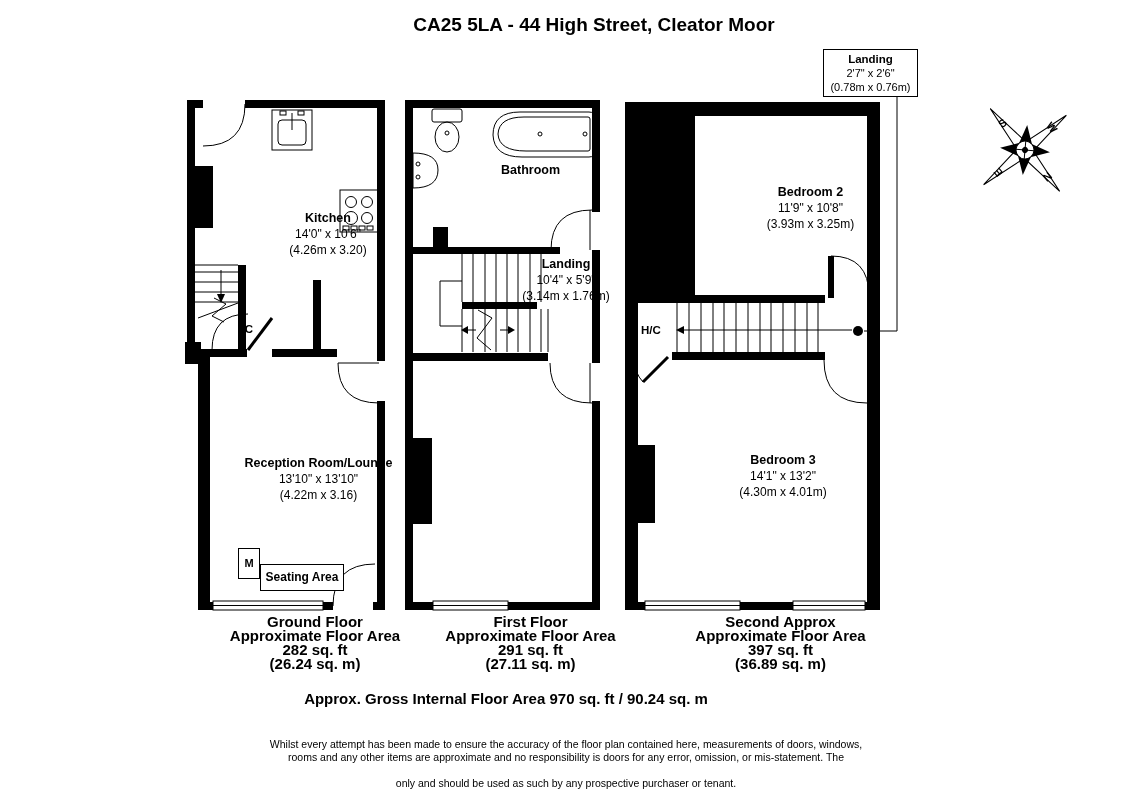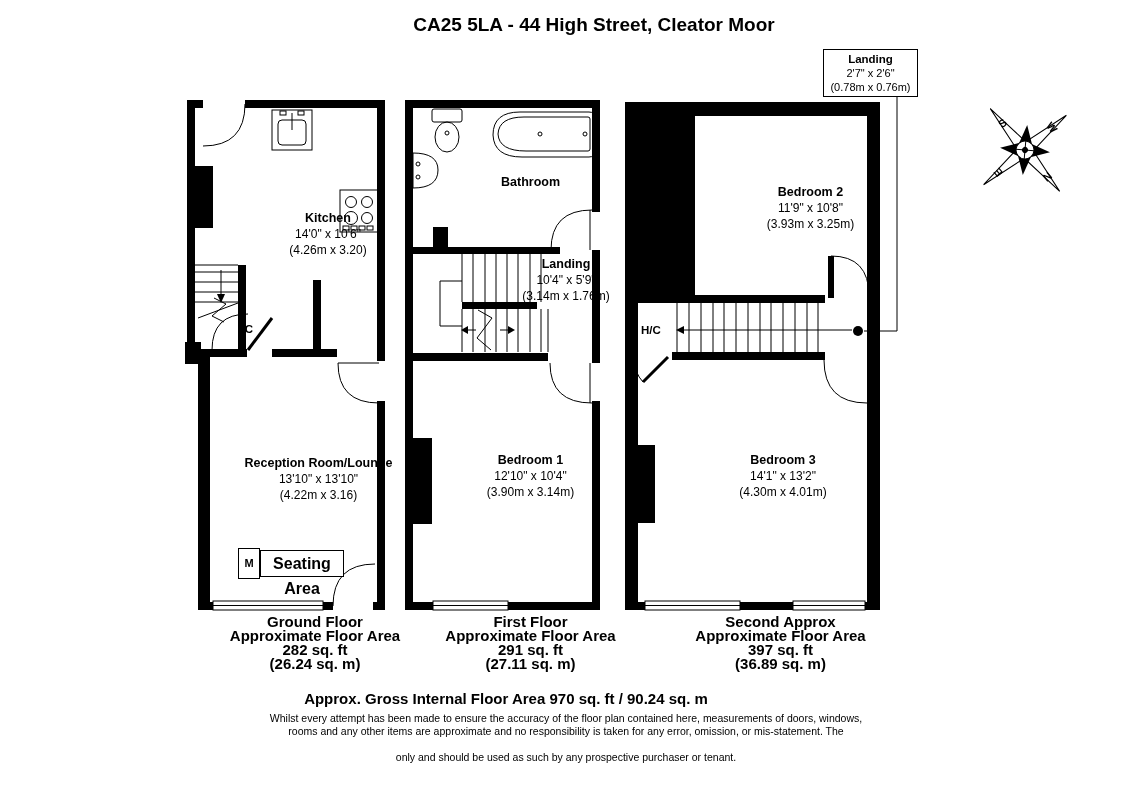--- a/index.html
+++ b/index.html
@@ -10,21 +10,21 @@
   #title{left:0;top:14px;width:1132px;font-size:19px;font-weight:bold;}
   .room-name{font-weight:bold;font-size:12.5px;line-height:16px;}
   .room-dims{font-size:12px;line-height:16px;}
   .floor-label div{font-weight:bold;font-size:15px;line-height:14px;}
   .callout{border:1px solid #000;background:#fff;}
   .callout .c1{font-weight:bold;font-size:11.5px;line-height:14px;}
   .callout .c2{font-size:11px;line-height:14px;}
   .small-bold{font-weight:bold;font-size:11.5px;}
   .boxed{border:1px solid #000;background:#fff;font-weight:bold;}
   #footer-total{left:0;top:690px;width:956px;font-size:15px;font-weight:bold;}
-  .disc{left:0;width:1132px;font-size:10.5px;line-height:13px;text-align:center;}
+  .disc{left:0;width:1132px;font-size:10.5px;line-height:13px;text-align:center;margin-top:26px;}
   svg text{font-family:"Liberation Sans",sans-serif;}
 </style>
 </head>
 <body>
 
 <div id="canvas">
 
   <svg class="abs" style="left:0;top:0" width="1132" height="800" viewBox="0 0 1132 800">
     <g stroke="none" fill="#000">
       <rect x="187" y="100" width="16" height="8"></rect>
@@ -239,38 +239,33 @@
     <div class="room-dims">14'0" x 10'6"</div>
     <div class="room-dims">(4.26m x 3.20)</div>
   </div>
   <div class="abs ctr small-bold" style="left:206px;top:323px;width:30px">C</div>
   <div class="abs ctr" style="left:208px;top:455px;width:165px">
     <div class="room-name">Reception Room/Lounge</div>
     <div class="room-dims">13'10" x 13'10"</div>
     <div class="room-dims">(4.22m x 3.16)</div>
   </div>
   <div class="abs ctr boxed" style="left:210px;top:548px;width:20px;height:29px;line-height:29px;font-size:11px">M</div>
-  <div class="abs ctr boxed" style="left:232px;top:550px;width:82px;height:25px;line-height:25px;font-size:16px">Seating Area</div>
+  <div class="abs ctr boxed" style="left:232px;top:564px;width:82px;height:25px;line-height:25px;font-size:12px">Seating Area</div>
   <div class="abs ctr floor-label" style="left:187px;top:615px;width:200px">
     <div>Ground Floor</div>
     <div>Approximate Floor Area</div>
     <div>282 sq. ft</div>
     <div>(26.24 sq. m)</div>
   </div>
 
-  <div class="abs ctr room-name" style="left:405px;top:174px;width:195px">Bathroom</div>
+  <div class="abs ctr room-name" style="left:405px;top:162px;width:195px">Bathroom</div>
   <div class="abs ctr" style="left:458px;top:256px;width:160px">
     <div class="room-name">Landing</div>
     <div class="room-dims">10'4" x 5'9"</div>
     <div class="room-dims">(3.14m x 1.76m)</div>
-  </div>
-  <div class="abs ctr" style="left:405px;top:452px;width:195px">
-    <div class="room-name">Bedroom 1</div>
-    <div class="room-dims">12'10" x 10'4"</div>
-    <div class="room-dims">(3.90m x 3.14m)</div>
   </div>
   <div class="abs ctr floor-label" style="left:405px;top:615px;width:195px">
     <div>First Floor</div>
     <div>Approximate Floor Area</div>
     <div>291 sq. ft</div>
     <div>(27.11 sq. m)</div>
   </div>
 
   <div class="abs ctr callout" style="left:795px;top:49px;width:93px;padding:2px 0">
     <div class="c1">Landing</div>
@@ -290,16 +285,16 @@
   </div>
   <div class="abs ctr floor-label" style="left:625px;top:615px;width:255px">
     <div>Second Approx</div>
     <div>Approximate Floor Area</div>
     <div>397 sq. ft</div>
     <div>(36.89 sq. m)</div>
   </div>
 
   <div id="footer-total" class="abs ctr">Approx. Gross Internal Floor Area 970 sq. ft / 90.24 sq. m</div>
   <div class="abs disc" style="top:712px">Whilst every attempt has been made to ensure the accuracy of the floor plan contained here, measurements of doors, windows,</div>
-  <div class="abs disc" style="top:725px">rooms and any other items are approximate and no responsibility is taken for any error, omission, or mis-statement. The</div>
+  <div class="abs disc" style="top:725px">rooms and any other items are approximate and no responsibility is doors for any error, omission, or mis-statement. The</div>
   <div class="abs disc" style="top:751px">only and should be used as such by any prospective purchaser or tenant.</div>
 
 </div>
 
 </body></html>

